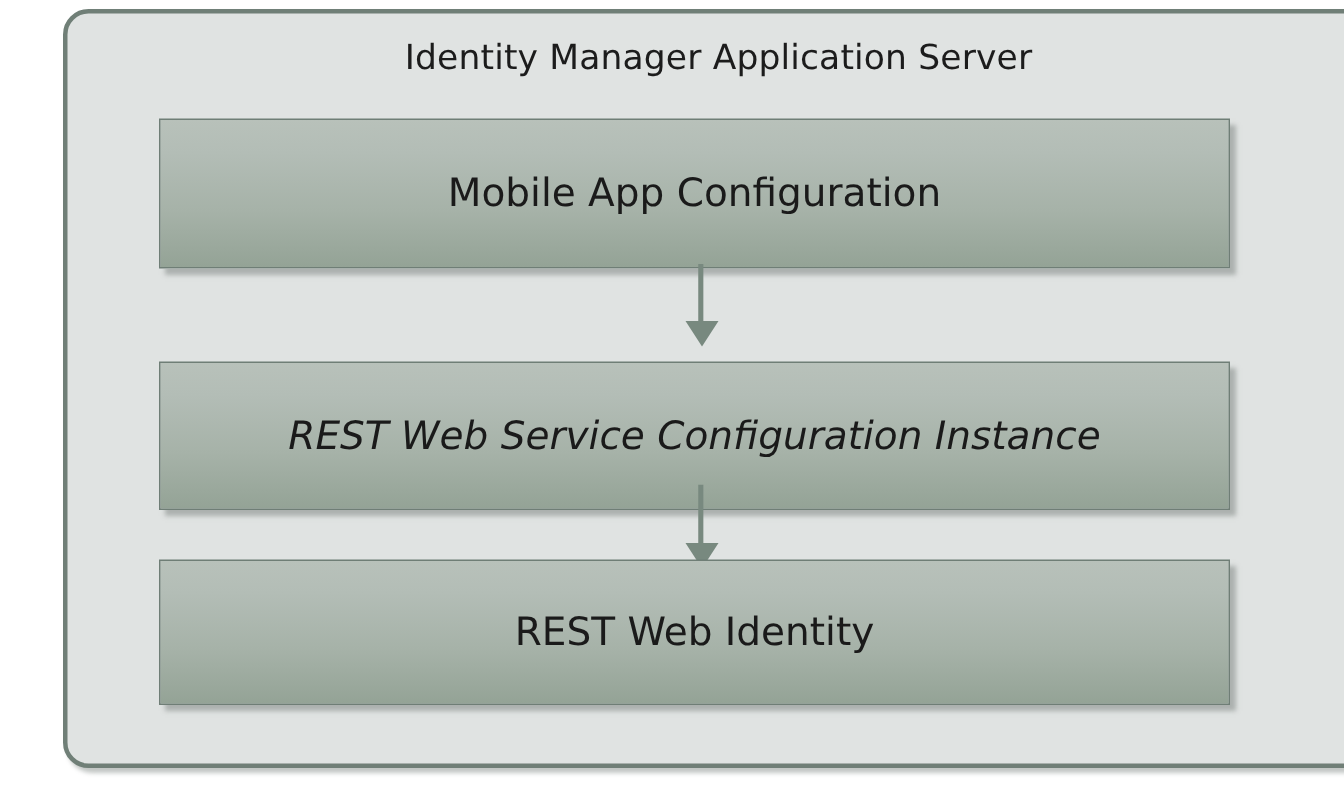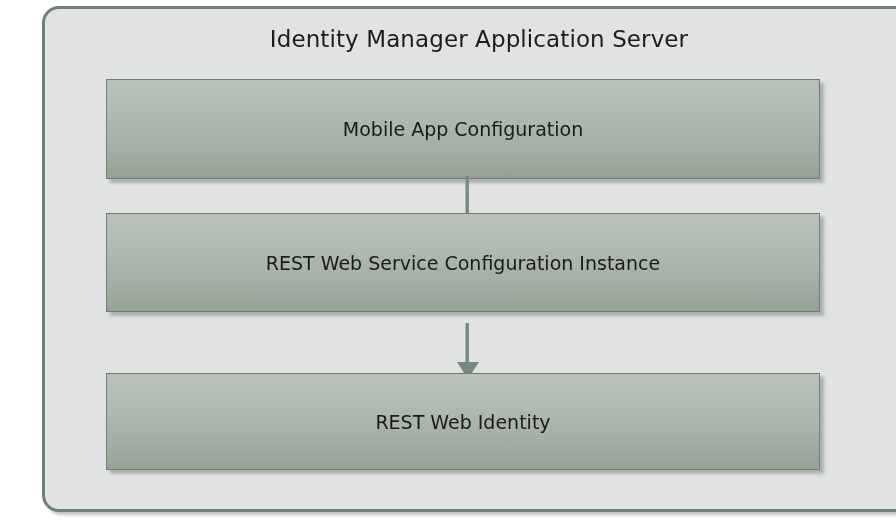--- a/index.html
+++ b/index.html
@@ -57,25 +57,25 @@
     box-sizing: border-box;
     background: linear-gradient(to bottom, #b8c1ba 0%, #b3bdb6 22%, #a6b2a8 62%, #94a396 100%);
     border: 1px solid #6f7e76;
     box-shadow: 4px 4px 3px rgba(130,137,133,0.55);
     display: flex;
     align-items: center;
     justify-content: center;
   }
 
   .node-box.box-1 { top: 70px;  height: 100px; }
-  .node-box.box-2 { top: 204px; height: 99px;  }
+  .node-box.box-2 { top: 232px; height: 99px; font-style: italic;  }
   .node-box.box-3 { top: 364px; height: 97px;  }
 
   .node-label {
-    font-size: 19px;
+    font-size: 26px;
     line-height: 26px;
     color: #1a1a1a;
     text-align: center;
     white-space: nowrap;
   }
 
   
   .flow-arrow {
     position: absolute;
     left: 405px;

